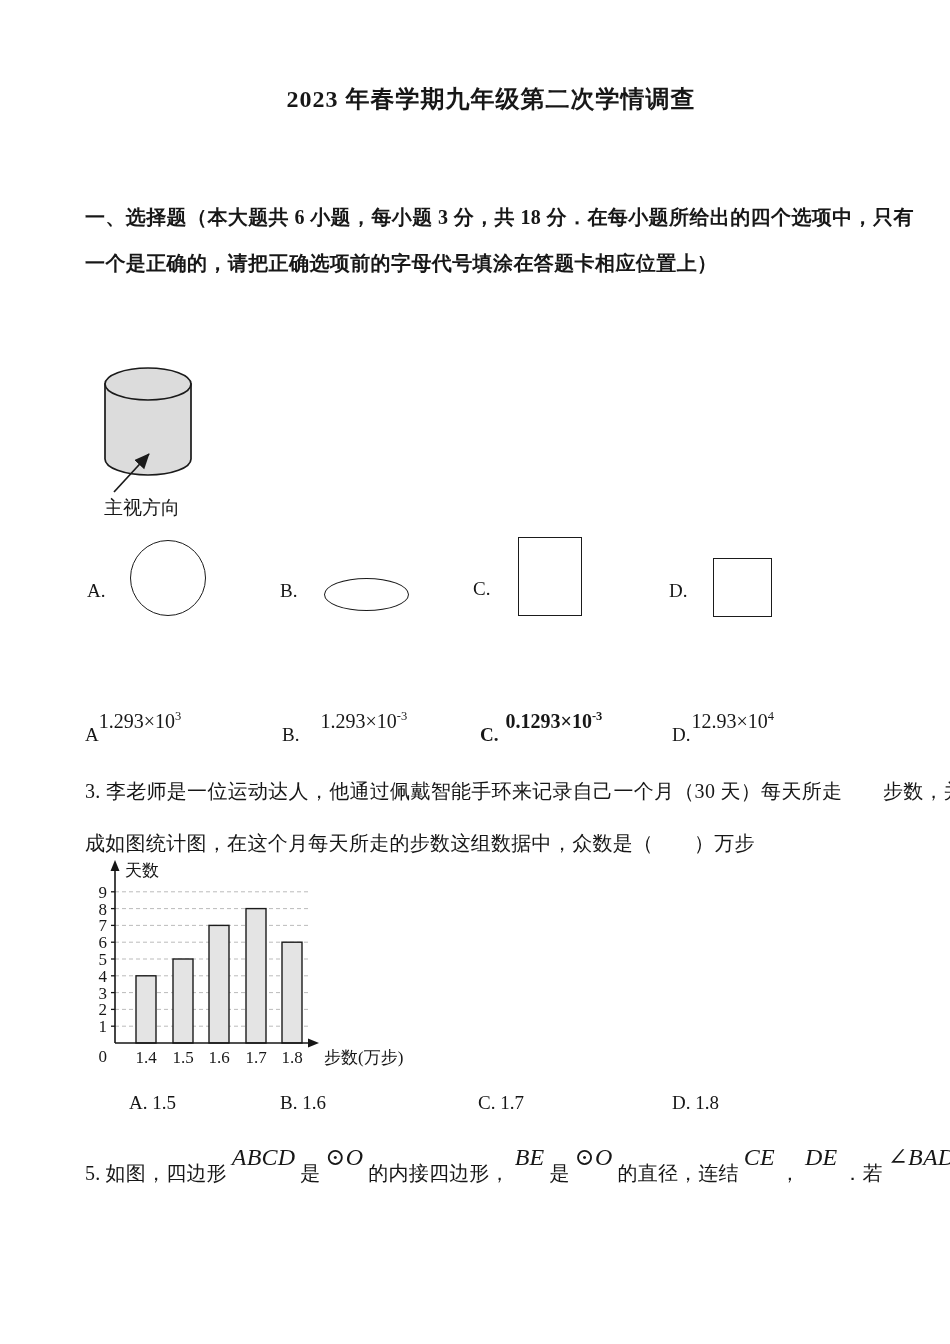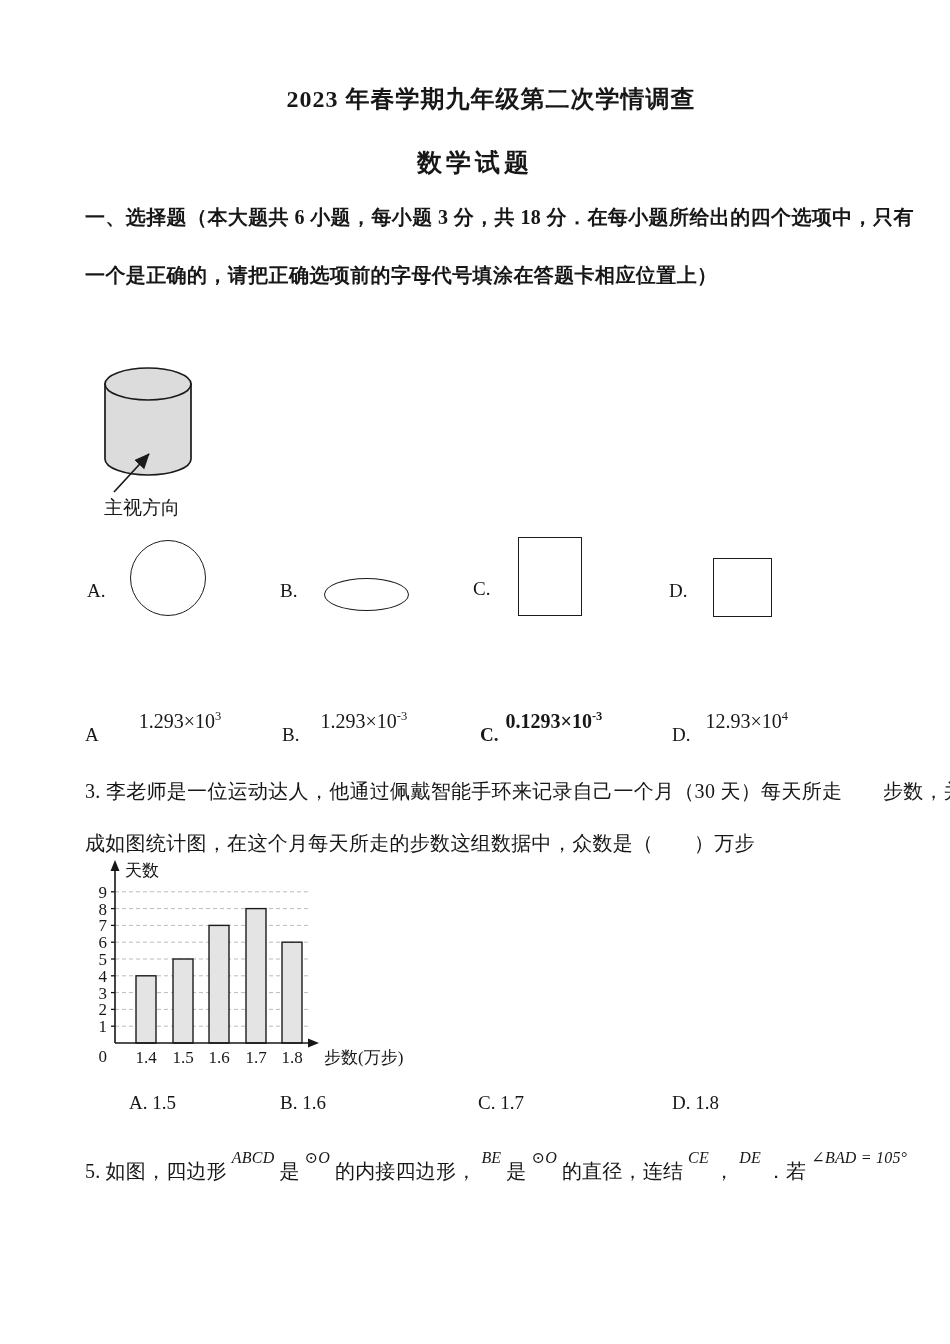--- a/index.html
+++ b/index.html
@@ -20,33 +20,32 @@
   .opt-letter { font-size:19px; white-space:nowrap; }
   .mathform { font-size:20px; white-space:nowrap; }
   .raised { position:relative; top:-13px; display:inline-block; }
   sup { font-size:12.5px; }
   .shape { box-sizing:border-box; border:1.8px solid #1b1b1b; background:#fff; }
   .shape-circle  { width:76px; height:76px; border-radius:50%; }
   .shape-ellipse { width:85px; height:33px; border-radius:50%; }
   .shape-rect    { width:64px; height:79px; }
   .shape-square  { width:59px; height:59px; }
   .q4-line { left:85px; font-size:20px; white-space:nowrap; letter-spacing:0.2px; }
-  .q4-math { position:relative; top:-15px; display:inline-block; font-style:italic; font-size:16px; padding:0 5px; }
+  .q4-math { position:relative; top:-15px; display:inline-block; font-style:italic; font-size:24px; padding:0 5px; }
   svg text { font-family:"Liberation Serif","DejaVu Serif",serif; fill:#171717; }
 </style>
 </head>
 <body>
 
 <div class="page">
 
   <div class="abs title-line" style="top:83px;">2023 年春学期九年级第二次学情调查</div>
-  <div class="abs subtitle-line" style="top:146px;">数学试题</div>
 
   <div class="abs sec-line" style="top:204px;">一、选择题（本大题共 6 小题，每小题 3 分，共 18 分．在每小题所给出的四个选项中，只有</div>
-  <div class="abs sec-line" style="top:262px;">
+  <div class="abs sec-line" style="top:250px;">
     <span>一个是正确的，请把正确选项前的字母代号填涂在</span><span class="emph">答题卡相应位置</span><span>上）</span>
   </div>
 
 
   <svg class="abs" style="left:96px; top:356px;" width="130" height="170" viewBox="0 0 130 170">
     <defs>
       <marker id="ah" markerWidth="11" markerHeight="9" refX="8.5" refY="4" orient="auto">
         <path d="M0,0 L9,4 L0,8 Z" fill="#1a1a1a"></path>
       </marker>
     </defs>
@@ -63,30 +62,30 @@
   <div class="abs shape shape-ellipse" style="left:324px; top:578px;"></div>
 
   <div class="abs opt-letter" style="left:473px; top:578px;">C.</div>
   <div class="abs shape shape-rect" style="left:518px; top:537px;"></div>
 
   <div class="abs opt-letter" style="left:669px; top:580px;">D.</div>
   <div class="abs shape shape-square" style="left:713px; top:558px;"></div>
 
 
   <div class="abs" style="left:85px; top:722px;">
-    <span class="opt-letter">A</span><span class="mathform raised" style="margin-left:40px;"><span>1.293×10</span><sup>3</sup></span>
+    <span class="opt-letter">A</span><span class="mathform raised" style=""><span>1.293×10</span><sup>3</sup></span>
   </div>
   <div class="abs" style="left:282px; top:722px;">
     <span class="opt-letter">B.</span><span class="mathform raised" style="margin-left:21px;"><span>1.293×10</span><sup>-3</sup></span>
   </div>
   <div class="abs" style="left:480px; top:722px;font-weight:bold;">
     <span class="opt-letter">C.</span><span class="mathform raised" style="margin-left:7px;"><span>0.1293×10</span><sup>-3</sup></span>
   </div>
   <div class="abs" style="left:672px; top:722px;">
-    <span class="opt-letter">D.</span><span class="mathform raised" style="margin-left:15px;"><span>12.93×10</span><sup>4</sup></span>
+    <span class="opt-letter">D.</span><span class="mathform raised" style="margin-left:1px;"><span>12.93×10</span><sup>4</sup></span>
   </div>
 
   <div class="abs body-line" style="top:778px;">3. 李老师是一位运动达人，他通过佩戴智能手环来记录自己一个月（30 天）每天所走　　步数，并绘制</div>
   <div class="abs body-line" style="top:830px;">
     <span>成如图统计图，在这个月每天所走的步数这组数据中，</span><span class="emph">众数</span><span>是（　　）万步</span>
   </div>
 
   <svg id="bar-chart" class="abs" style="left:88px; top:856px;" width="330" height="218" viewBox="0 0 330 218">
       <line x1="27" y1="170.2" x2="220" y2="170.2" stroke="#b3b3b3" stroke-width="0.9" stroke-dasharray="4 3"></line>
       <line x1="27" y1="153.4" x2="220" y2="153.4" stroke="#b3b3b3" stroke-width="0.9" stroke-dasharray="4 3"></line>

